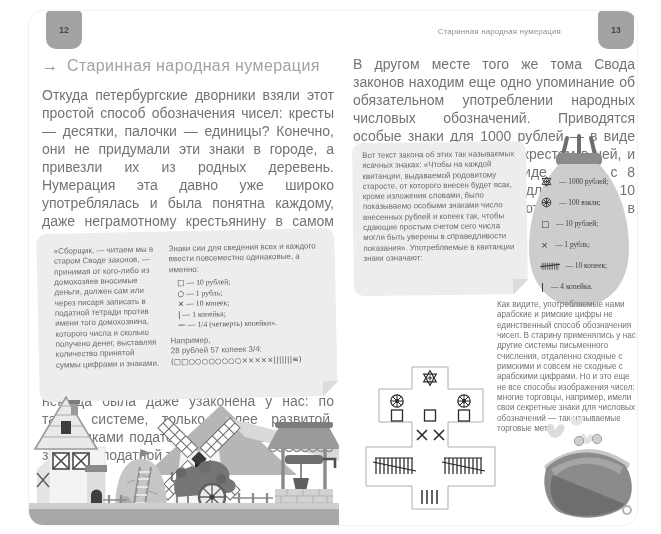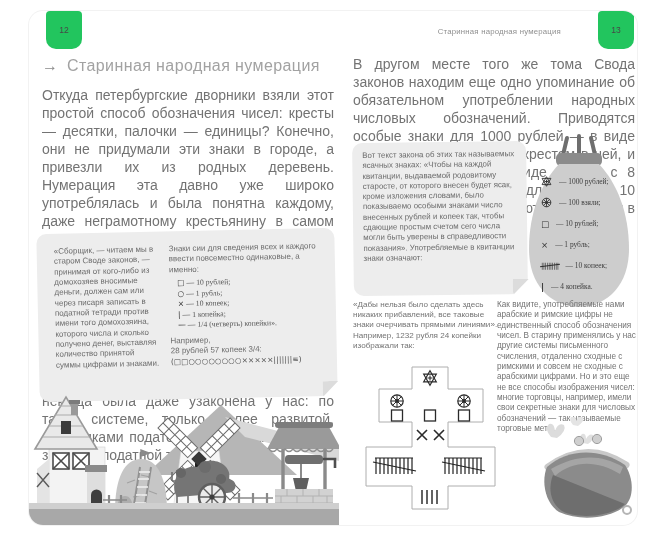--- a/index.html
+++ b/index.html
@@ -1,22 +1,22 @@
 <!DOCTYPE html>
 <html lang="ru"><head>
 <meta charset="utf-8">
 <style>
   html,body{margin:0;padding:0;background:#ffffff;}
   body{width:661px;height:534px;position:relative;overflow:hidden;
        font-family:"Liberation Sans",sans-serif;-webkit-font-smoothing:antialiased;}
   .spread{position:absolute;left:29px;top:11px;width:608px;height:514px;background:#fff;
           border-radius:14px;box-shadow:0 0 0 1px #f2f2f2;overflow:hidden;}
-  .tab{position:absolute;top:0;width:36px;height:38px;background:#22c55e;
+  .tab{position:absolute;top:0;width:36px;height:38px;background:#a3a3a3;
        border-radius:4px 4px 10px 10px;display:flex;align-items:center;justify-content:center;
-       font-size:8.5px;font-weight:normal;color:#474747;}
+       font-size:8.5px;font-weight:bold;color:#474747;}
   .running-head{position:absolute;font-size:7.8px;color:#8f8f8f;letter-spacing:0.2px;}
   .title-row{position:absolute;left:13px;top:46px;display:flex;align-items:center;gap:9px;}
   .title-arrow{font-size:16px;font-weight:bold;color:#8a8a8a;line-height:1;}
   .page-title{font-size:16px;color:#a2a2a2;letter-spacing:0.4px;font-weight:400;}
   .body-text{color:#737373;font-size:14px;line-height:18px;text-align:justify;position:absolute;}
   .note{position:absolute;background:#ededed;border-radius:10px;}
   .note::after{content:"";position:absolute;right:-1px;bottom:-1px;width:0;height:0;
                border-style:solid;border-width:0 0 16px 16px;
                border-color:transparent transparent #ffffff #dcdcdc;border-radius:0 0 0 4px;}
   .note-text{color:#6b6b6b;font-size:8px;line-height:10.35px;position:absolute;}
@@ -217,21 +217,20 @@
         <span class="sym-g tally" style="font-size:7px;">||||||||||</span>
         <span>— 10 копеек;</span>
       </div>
       <div class="bag-row">
         <span class="sym-g" style="font-weight:bold;">|</span>
         <span>— 4 копейка.</span>
       </div>
     </div>
   </div>
 
-  <div class="body-text" style="left:324px;top:289px;width:147px;text-align:left;font-size:8.1px;line-height:10.2px;">«Дабы нельзя было сделать здесь никаких прибавлений, все таковые знаки очерчивать прямыми линиями». Например, 1232 рубля 24 копейки изображали так:</div>
 
   <svg style="position:absolute;left:331px;top:352px;" width="140" height="148" viewBox="0 0 140 148">
     <path d="M52,4 H88 V26 H123 V59 H88 V84 H135 V123 H88 V146 H52 V123 H6 V84 H52 V59 H19 V26 H52 Z" fill="#ffffff" stroke="#aeaeae" stroke-width="1"></path>
 
     <g transform="translate(70,15)">
       <polygon points="0,-7.2 6.3,3.8 -6.3,3.8" fill="none" stroke="#2a2a2a" stroke-width="1.2"></polygon>
       <polygon points="0,7.2 6.3,-3.8 -6.3,-3.8" fill="none" stroke="#2a2a2a" stroke-width="1.2"></polygon>
       <path d="M0,-2.6 V2.6 M-2.6,0 H2.6" stroke="#2a2a2a" stroke-width="1.1"></path>
     </g>
 

